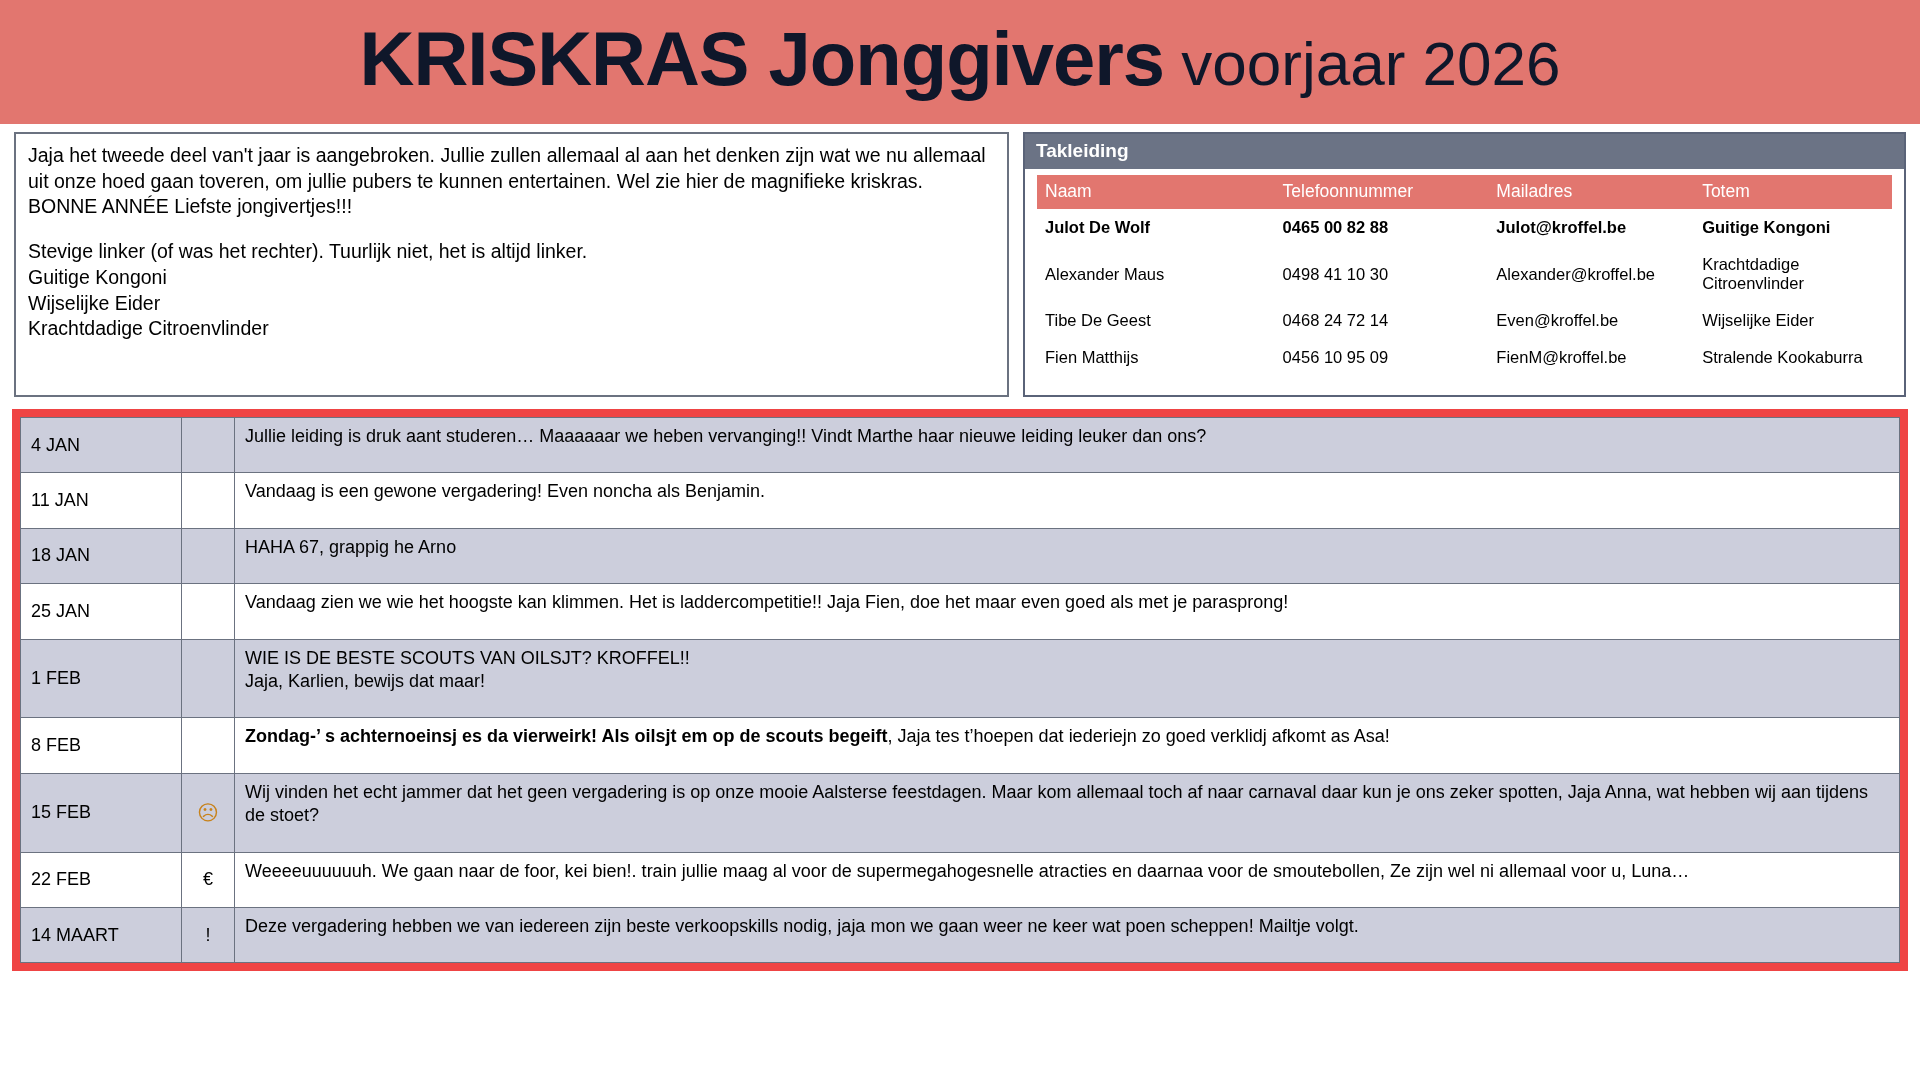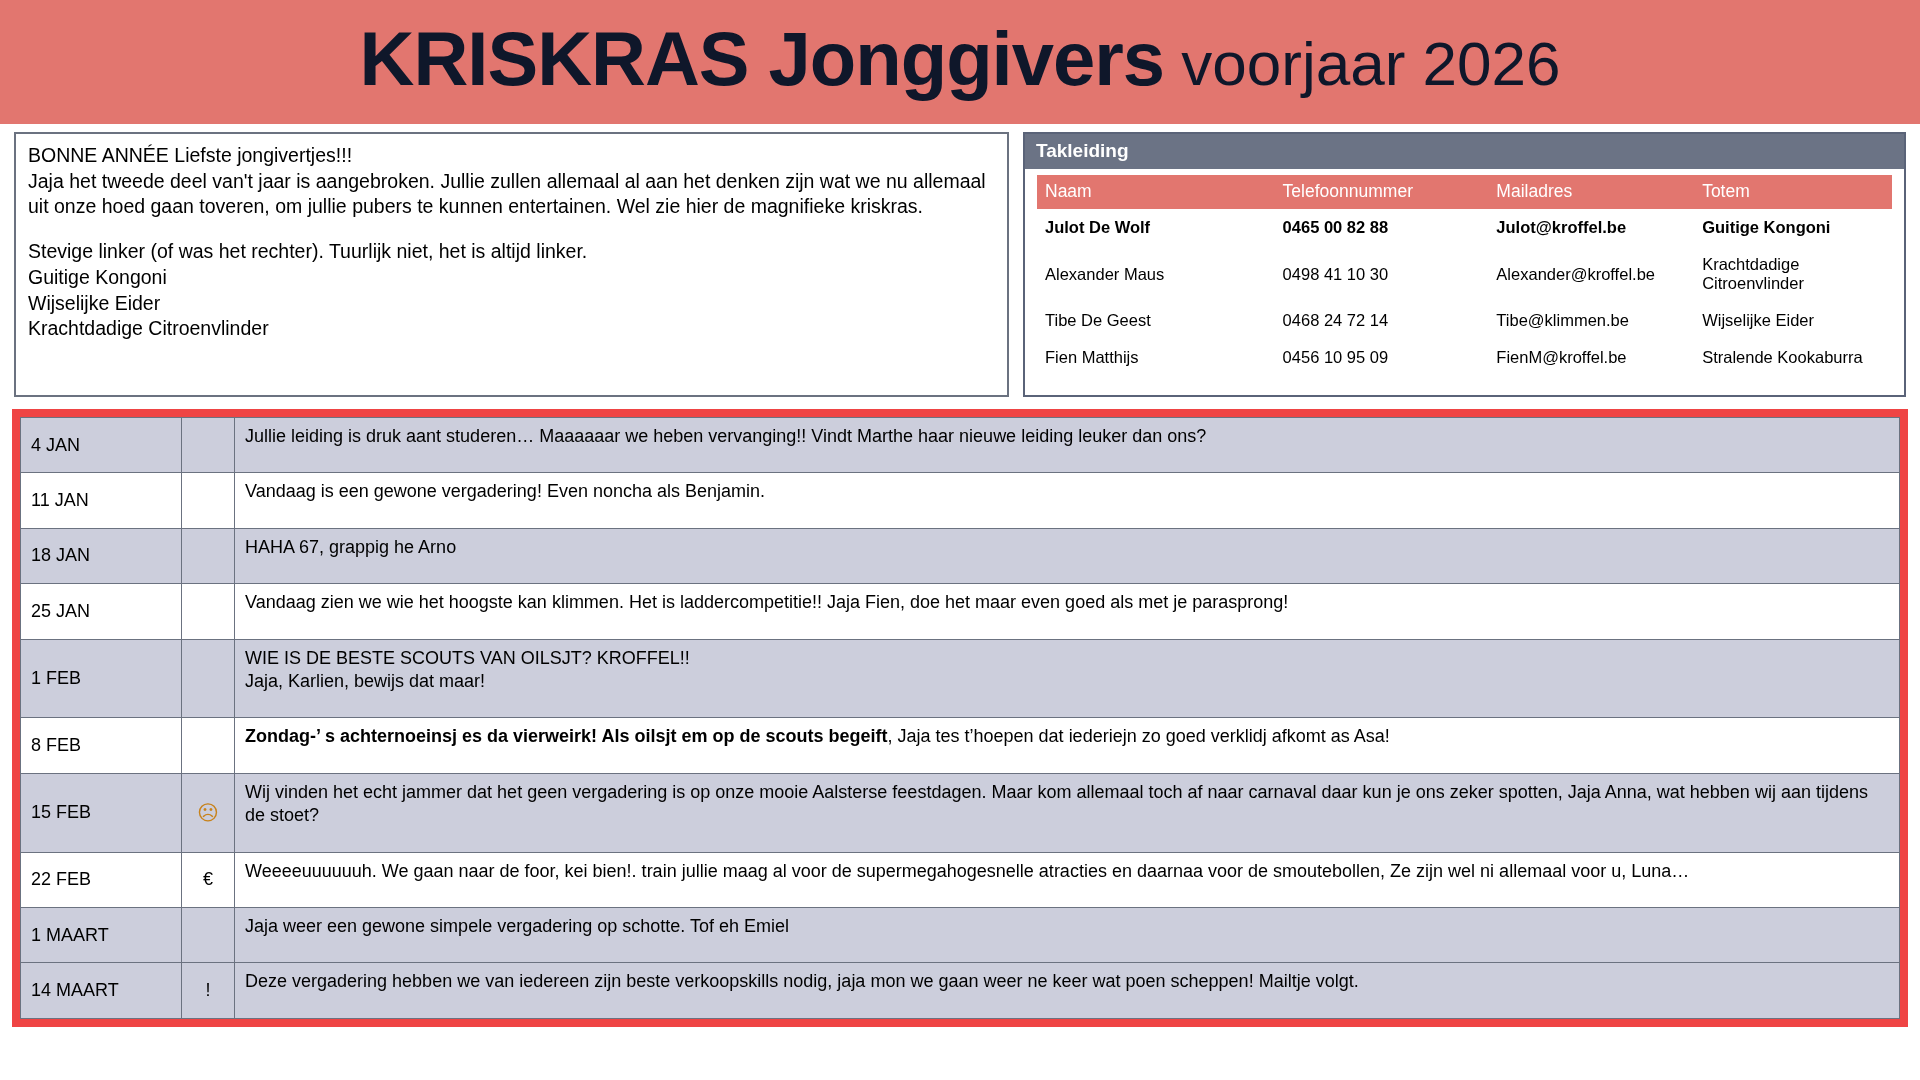--- a/index.html
+++ b/index.html
@@ -168,22 +168,22 @@
 
   <div class="banner">
     <div class="banner-title">
       <span class="strong">KRISKRAS Jonggivers</span><span class="light"> voorjaar 2026</span>
     </div>
   </div>
 
   <div class="top-area">
 
     <div class="intro-box">
+      <div class="intro-line">Jaja het tweede deel van't jaar is aangebroken. Jullie zullen allemaal al aan het denken zijn wat we nu allemaal uit onze hoed gaan toveren, om jullie pubers te kunnen entertainen. Wel zie hier de magnifieke kriskras.</div>
       <div class="intro-line">BONNE ANNÉE Liefste jongivertjes!!!</div>
-      <div class="intro-line">Jaja het tweede deel van't jaar is aangebroken. Jullie zullen allemaal al aan het denken zijn wat we nu allemaal uit onze hoed gaan toveren, om jullie pubers te kunnen entertainen. Wel zie hier de magnifieke kriskras.</div>
       <div class="intro-gap"></div>
       <div class="intro-line">Stevige linker (of was het rechter). Tuurlijk niet, het is altijd linker.</div>
       <div class="intro-line">Guitige Kongoni</div>
       <div class="intro-line">Wijselijke Eider</div>
       <div class="intro-line">Krachtdadige Citroenvlinder</div>
     </div>
 
     <div class="leaders-box">
       <div class="leaders-head">Takleiding</div>
       <div class="leaders-table-wrap">
@@ -205,21 +205,21 @@
             </tr>
             <tr>
               <td>Alexander Maus</td>
               <td>0498 41 10 30</td>
               <td>Alexander@kroffel.be</td>
               <td>Krachtdadige Citroenvlinder</td>
             </tr>
             <tr>
               <td>Tibe De Geest</td>
               <td>0468 24 72 14</td>
-              <td>Tibe@klimmen.be</td>
+              <td>Even@kroffel.be</td>
               <td>Wijselijke Eider</td>
             </tr>
             <tr>
               <td>Fien Matthijs</td>
               <td>0456 10 95 09</td>
               <td>FienM@kroffel.be</td>
               <td>Stralende Kookaburra</td>
             </tr>
           </tbody>
         </table>
@@ -273,25 +273,20 @@
           <td class="c-mark"><span class="emoji">☹</span></td>
           <td class="c-text">Wij vinden het echt jammer dat het geen vergadering is op onze mooie Aalsterse feestdagen. Maar kom allemaal toch af naar carnaval daar kun je ons zeker spotten, Jaja Anna, wat hebben wij aan tijdens  de stoet?</td>
         </tr>
 
         <tr class="plain">
           <td class="c-date">22 FEB</td>
           <td class="c-mark">€</td>
           <td class="c-text">Weeeeuuuuuuh. We gaan naar de foor, kei bien!. train jullie maag al voor de supermegahogesnelle atracties en daarnaa voor de smoutebollen, Ze zijn wel ni allemaal voor u,  Luna…</td>
         </tr>
 
-        <tr class="shade">
-          <td class="c-date">1 MAART</td>
-          <td class="c-mark"></td>
-          <td class="c-text">Jaja weer een gewone simpele vergadering op schotte. Tof eh Emiel</td>
-        </tr>
 
 
         <tr class="shade">
           <td class="c-date">14 MAART</td>
           <td class="c-mark">!</td>
           <td class="c-text">Deze vergadering hebben we van iedereen zijn beste verkoopskills nodig, jaja mon we gaan weer ne keer wat poen scheppen! Mailtje volgt.</td>
         </tr>
 
 
       </tbody>

